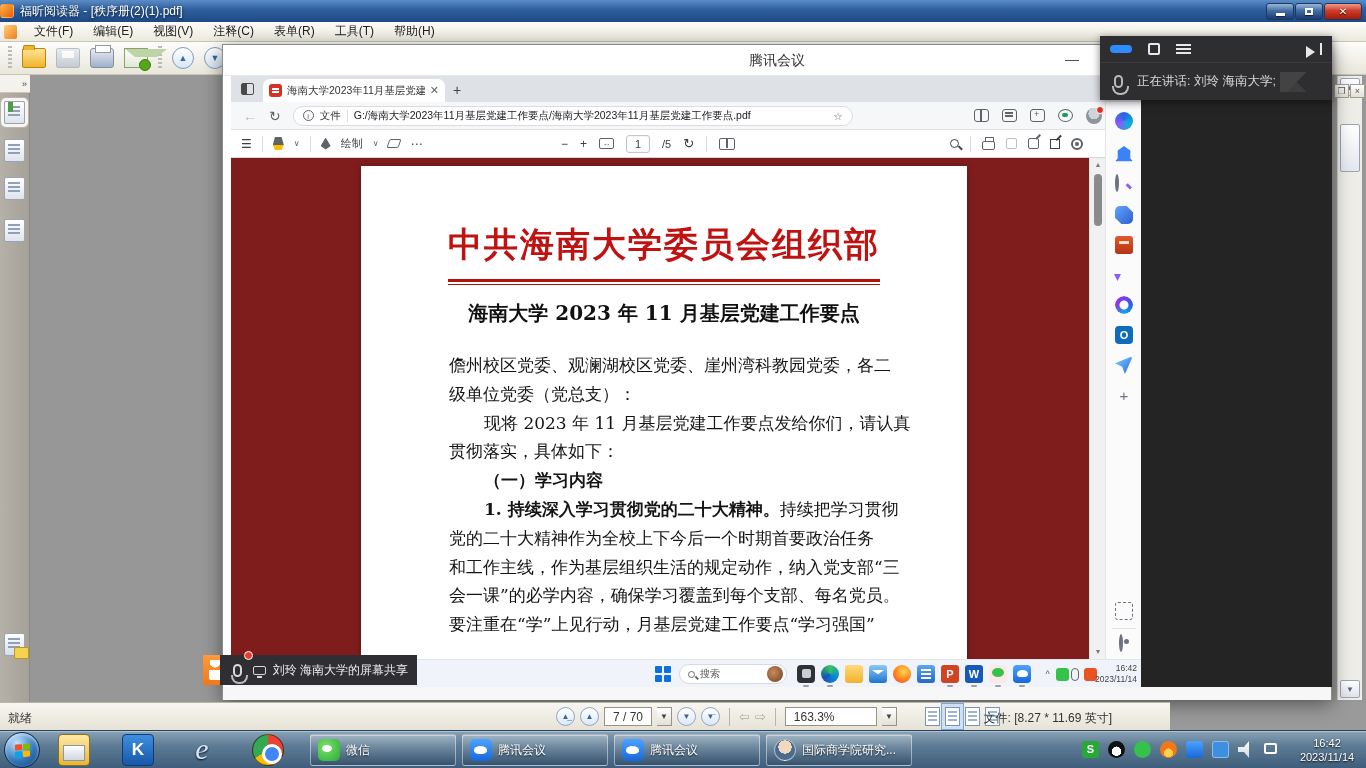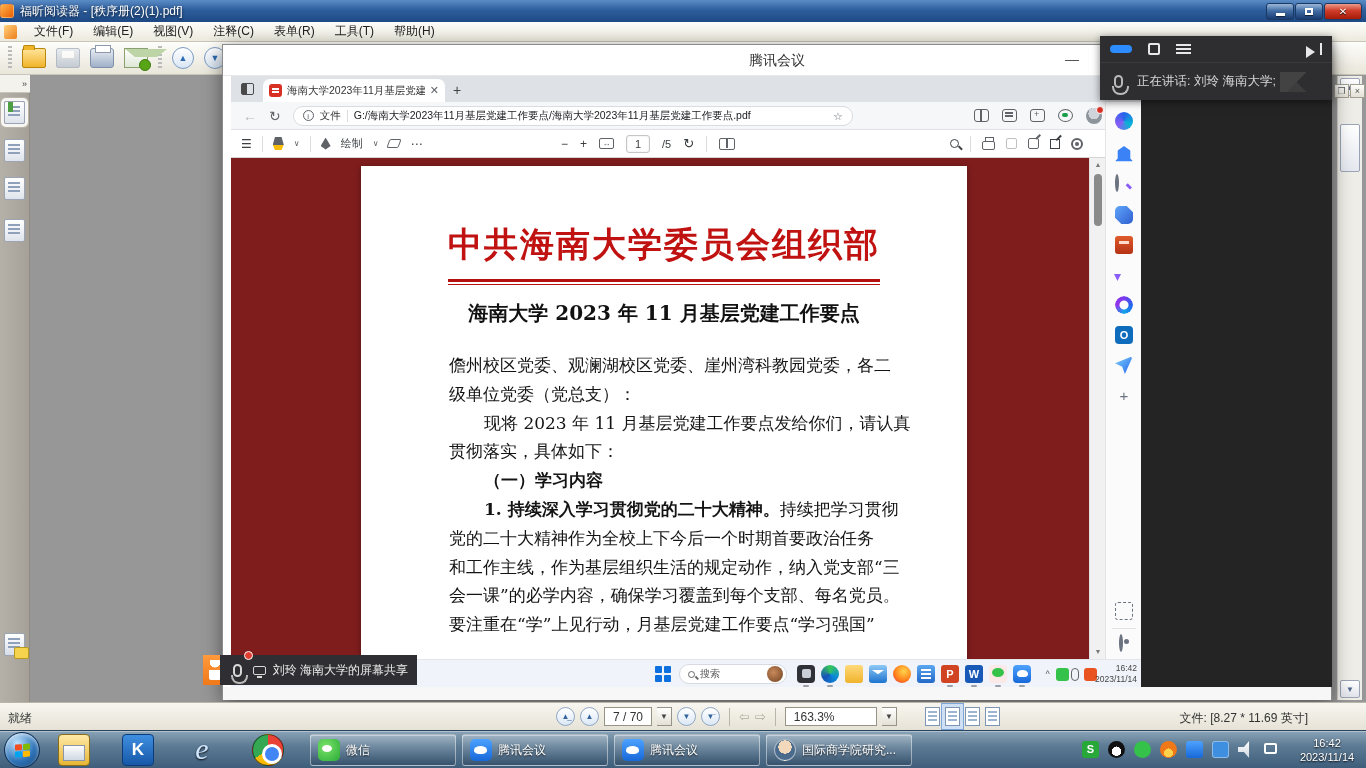--- a/index.html
+++ b/index.html
@@ -44,21 +44,21 @@
 .lico.note{background:linear-gradient(#fff,#d7dde8)}
 .lico.note::after{content:"";position:absolute;right:-5px;bottom:-4px;width:13px;height:10px;background:#f5d34f;border:1px solid #b79a1d;border-radius:2px}
 
 #fx-docbg{left:30px;top:75px;width:1336px;height:627px;background:#979797}
 #fx-scroll{left:1337px;top:76px;width:25px;height:624px;background:#efedе8;background:#efede8;border-left:1px solid #cfcdc6}
 .sc-btn{position:absolute;left:2px;width:20px;height:18px;background:linear-gradient(#fff,#dfe3ea);border:1px solid #9aa4b4;border-radius:2px;color:#51678c;font-size:8px;text-align:center;line-height:18px}
 .sc-thumb{position:absolute;left:2px;width:20px;background:linear-gradient(#fff,#e4e7ee);border:1px solid #9aa4b4;border-radius:2px}
 .mdi-btn{position:absolute;width:15px;height:14px;background:linear-gradient(#fdfdfb,#e3e0d5);border:1px solid #a39f93;color:#555;font-size:9px;text-align:center;line-height:13px}
 
 
-#fx-status{left:0;top:702px;width:1366px;height:28px;background:linear-gradient(#f8f6f0,#e6e2d6);border-top:1px solid #b9b5a9;color:#333}
+#fx-status{left:0;top:702px;width:1170px;height:28px;background:linear-gradient(#f8f6f0,#e6e2d6);border-top:1px solid #b9b5a9;color:#333}
 #st-ready{position:absolute;left:8px;top:7px}
 #st-nav{position:absolute;left:556px;top:4px;display:flex;align-items:center;gap:5px}
 .st-c{width:19px;height:19px;border-radius:50%;border:1px solid #8fa6c4;background:linear-gradient(#fff,#dce8f6);color:#35649c;font-size:8px;display:flex;align-items:center;justify-content:center}
 .st-box{height:19px;background:#fff;border:1px solid #979387;padding:0 8px;display:flex;align-items:center}
 .st-dd{width:15px;height:19px;border:1px solid #979387;border-left:none;background:linear-gradient(#fff,#e3e0d5);font-size:8px;color:#444;display:flex;align-items:center;justify-content:center}
 .st-sep{width:1px;height:18px;background:#b9b5a9;margin:0 4px}
 .st-arrow{color:#b0aca0;font-size:13px}
 .pgico{width:15px;height:19px;background:#fff;border:1px solid #7d95b5;position:relative}
 .pgico i{position:absolute;left:2px;top:3px;width:9px;height:2px;background:#9db4d2;box-shadow:0 4px 0 #9db4d2,0 8px 0 #9db4d2}
 .pgico.on{box-shadow:0 0 0 3px #cfe0f5,0 0 0 4px #7da7d9}

